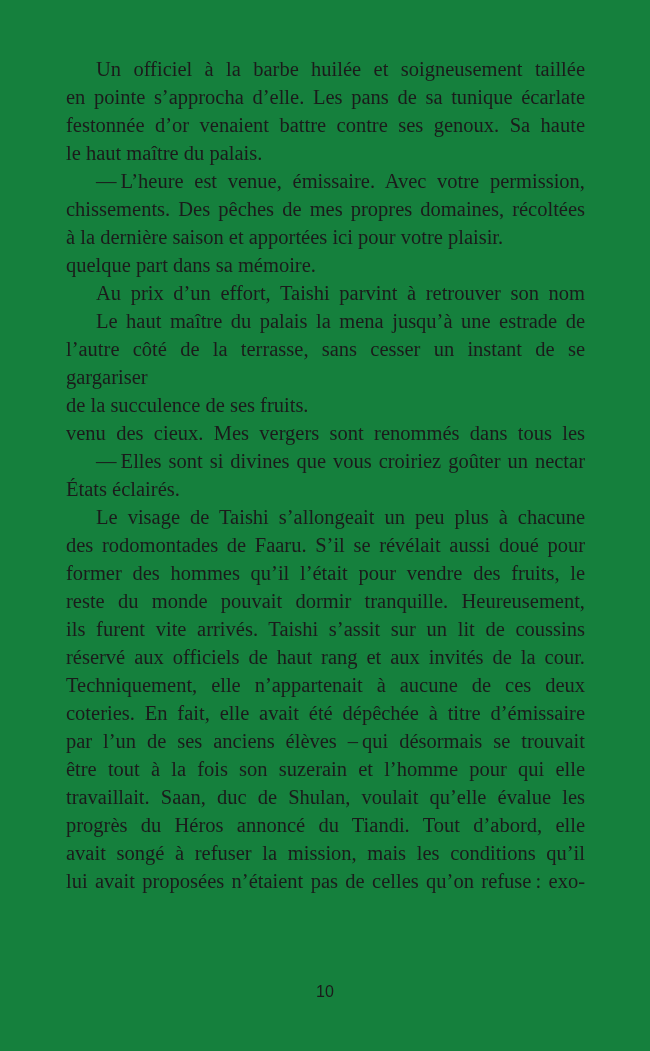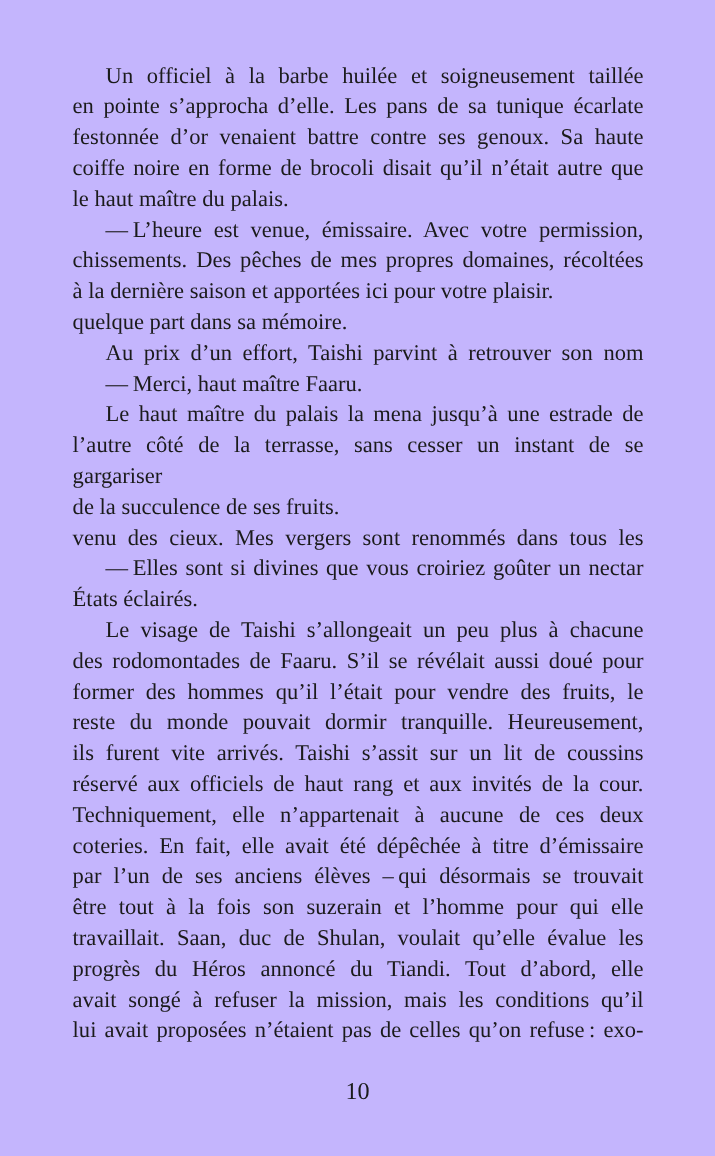--- a/index.html
+++ b/index.html
@@ -3,21 +3,21 @@
 <meta charset="utf-8">
 <style>
   html, body {
     margin: 0;
     padding: 0;
   }
   .page {
     position: relative;
     width: 650px;
     height: 1051px;
-    background: #c4b5fd;
+    background: #15803d;
     overflow: hidden;
   }
   .text-block {
     position: absolute;
     left: 66px;
     top: 55px;
     width: 519px;
     color: #1b1b1b;
     font-family: "Liberation Serif", serif;
     font-size: 20.5px;
@@ -38,48 +38,44 @@
   .line.para-end {
     text-align-last: left;
   }
   .page-number {
     position: absolute;
     top: 978px;
     left: 0;
     width: 100%;
     text-align: center;
     color: #1b1b1b;
-    font-family: Liberation Serif, serif;
-    font-size: 22px;
+    font-family: Liberation Sans, sans-serif;
+    font-size: 16px;
     line-height: 28px;
   }
 </style>
 </head>
 <body>
 
 <div class="page">
   <div class="text-block" id="text-block">
       <div class="paragraph">
         <div class="line first">Un officiel à la barbe huilée et soigneusement taillée</div>
         <div class="line">en pointe s’approcha d’elle. Les pans de sa tunique écarlate</div>
         <div class="line">festonnée d’or venaient battre contre ses genoux. Sa haute</div>
-        <div class="line">coiffe noire en forme de brocoli disait qu’il n’était autre que</div>
         <div class="line para-end">le haut maître du palais.</div>
       </div>
       <div class="paragraph">
         <div class="line first">— L’heure est venue, émissaire. Avec votre permission,</div>
         <div class="line">chissements. Des pêches de mes propres domaines, récoltées</div>
         <div class="line para-end">à la dernière saison et apportées ici pour votre plaisir.</div>
       </div>
       <div class="paragraph">
         <div class="line para-end">quelque part dans sa mémoire.</div>
         <div class="line first">Au prix d’un effort, Taishi parvint à retrouver son nom</div>
-      </div>
-      <div class="paragraph">
-        <div class="line first para-end">— Merci, haut maître Faaru.</div>
       </div>
       <div class="paragraph">
         <div class="line first">Le haut maître du palais la mena jusqu’à une estrade de</div>
         <div class="line">l’autre côté de la terrasse, sans cesser un instant de se gargariser</div>
         <div class="line para-end">de la succulence de ses fruits.</div>
       </div>
       <div class="paragraph">
         <div class="line">venu des cieux. Mes vergers sont renommés dans tous les</div>
         <div class="line first">— Elles sont si divines que vous croiriez goûter un nectar</div>
         <div class="line para-end">États éclairés.</div>

